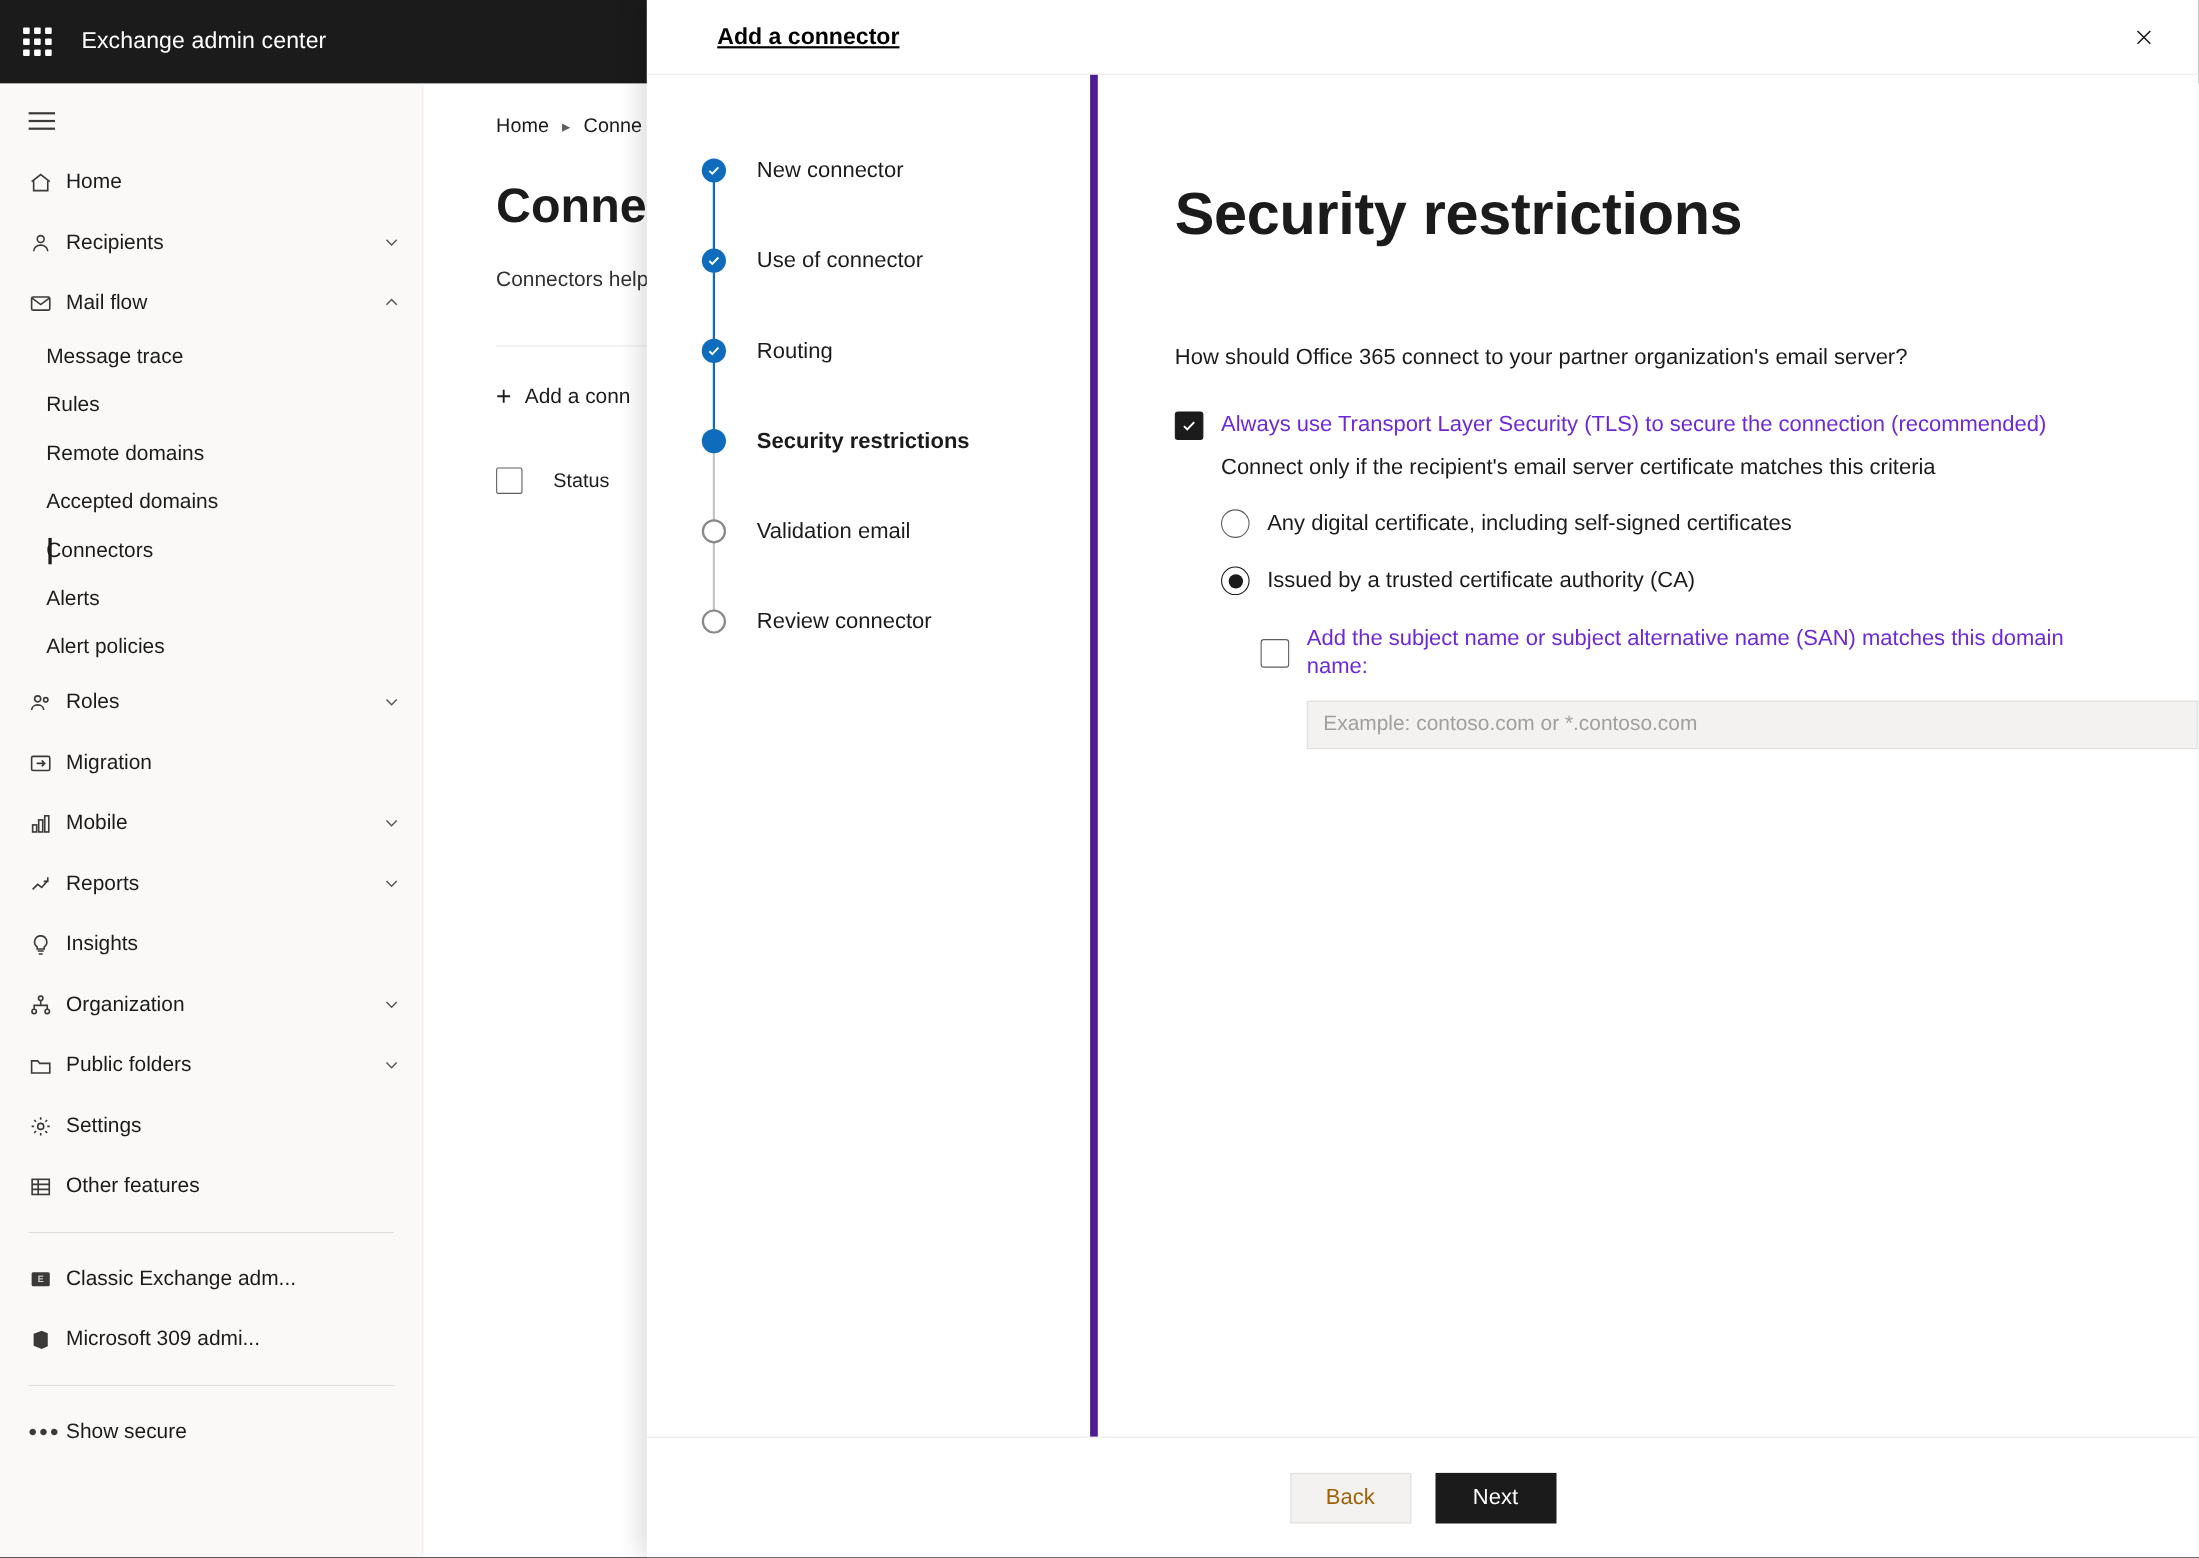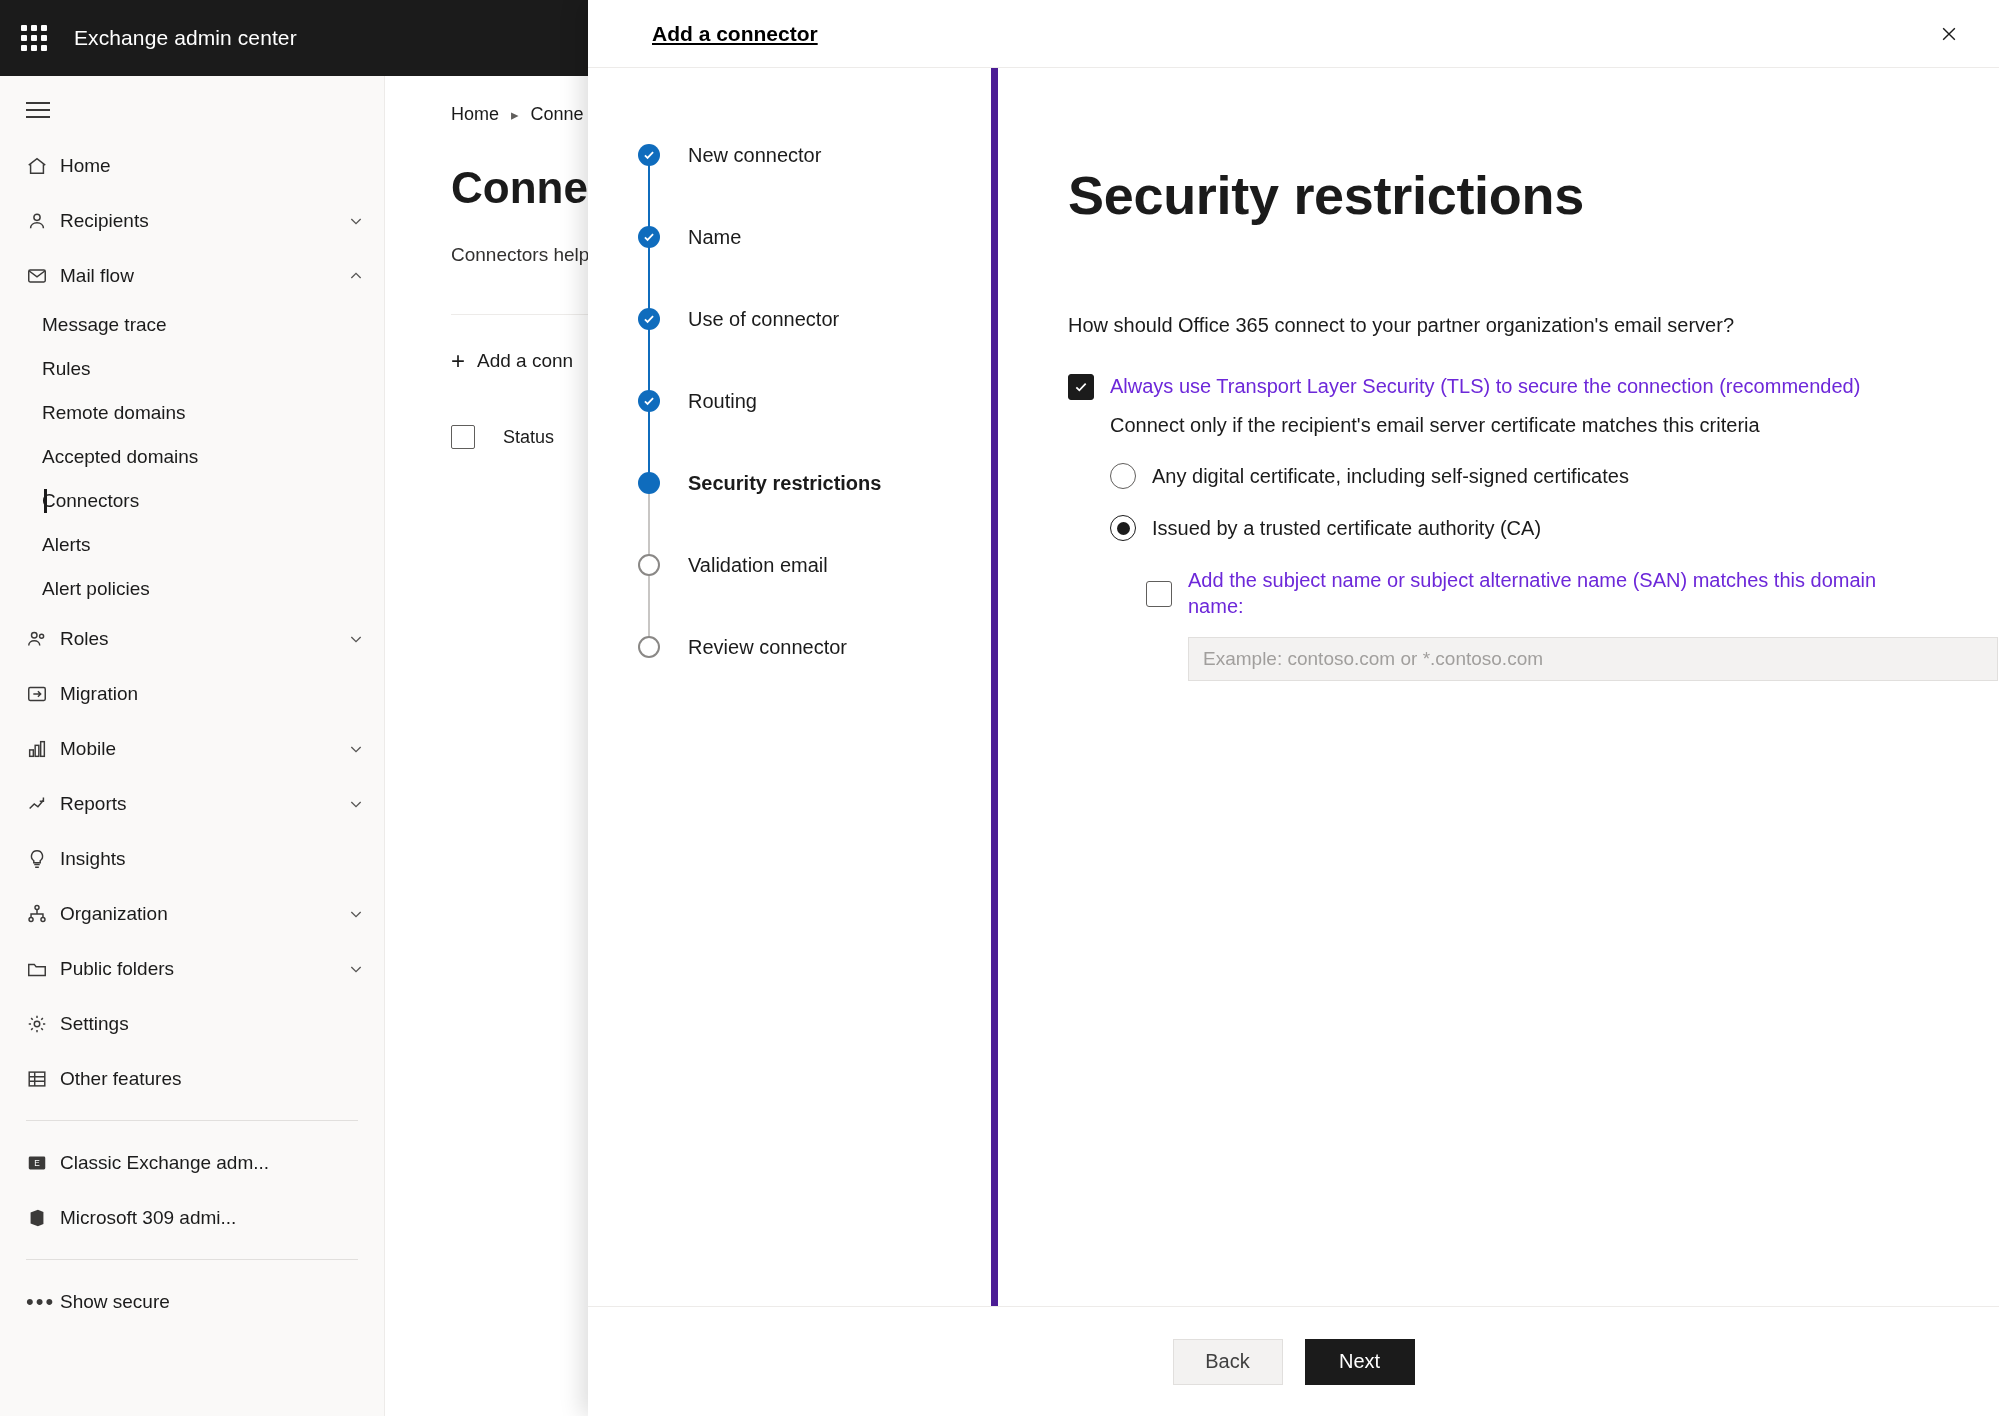--- a/index.html
+++ b/index.html
@@ -362,21 +362,21 @@
   .btn {
     min-width: 110px;
     height: 46px;
     display: flex; align-items: center; justify-content: center;
     font-size: 20px;
     cursor: pointer;
     border: 1px solid transparent;
   }
   .btn.secondary {
     background: #f3f2f1;
-    color: #404040;
+    color: #a16207;
     border-color: #e1dfdd;
   }
   .btn.primary {
     background: #1b1b1b;
     color: #ffffff;
   }
 </style>
 </head>
 <body>
 
@@ -657,29 +657,20 @@
         <div class="step done">
           <span class="connector-line"></span>
           <span class="bullet">
             <svg width="14" height="14" viewBox="0 0 24 24" fill="none" stroke="#ffffff" stroke-width="3">
                 <path d="M5 12.5l4.5 4.5L19 7"></path>
               </svg>
           </span>
           <span class="step-label">New connector</span>
         </div>
 
-        <div class="step done">
-          <span class="connector-line"></span>
-          <span class="bullet">
-            <svg width="14" height="14" viewBox="0 0 24 24" fill="none" stroke="#ffffff" stroke-width="3">
-                <path d="M5 12.5l4.5 4.5L19 7"></path>
-              </svg>
-          </span>
-          <span class="step-label">Name</span>
-        </div>
 
         <div class="step done">
           <span class="connector-line"></span>
           <span class="bullet">
             <svg width="14" height="14" viewBox="0 0 24 24" fill="none" stroke="#ffffff" stroke-width="3">
                 <path d="M5 12.5l4.5 4.5L19 7"></path>
               </svg>
           </span>
           <span class="step-label">Use of connector</span>
         </div>

